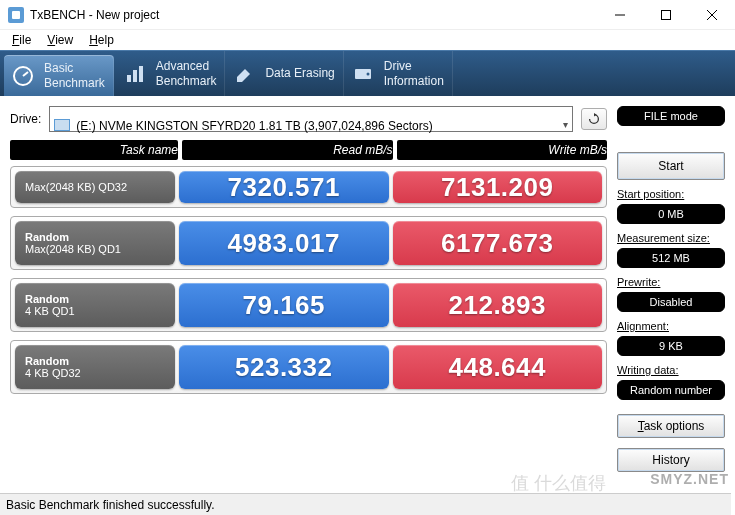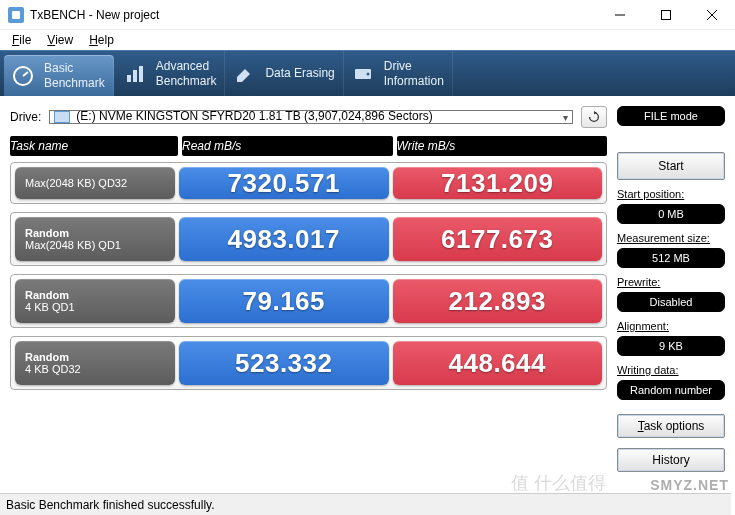--- a/index.html
+++ b/index.html
@@ -28,29 +28,29 @@
 .tab .tlabel { line-height: 1.2; }
 
 
 .content { display: flex; padding: 10px 10px 0 10px; gap: 10px; height: calc(100% - 30px - 20px - 46px - 22px); }
 .left { flex: 1; display: flex; flex-direction: column; }
 .right { width: 108px; display: flex; flex-direction: column; gap: 4px; }
 
 
 .driverow { display: flex; align-items: center; gap: 8px; margin-bottom: 8px; }
 .driverow label { font-size: 12px; }
-.driveselect { flex: 1; height: 14px; border: 1px solid #767676; font-size: 12px; padding: 0 4px; display: flex; align-items: flex-end; background: #fff; position: relative; }
+.driveselect { flex: 1; height: 14px; border: 1px solid #767676; font-size: 12px; padding: 12px 4px; display: flex; align-items: flex-start; background: #fff; position: relative; }
 .driveselect .dicon { width: 16px; height: 12px; background: #c9ddf0; border: 1px solid #5b9bd5; margin-right: 6px; }
 .driveselect .chev { position: absolute; right: 4px; font-size: 10px; color: #555; }
 .reloadbtn { width: 26px; height: 22px; border: 1px solid #adadad; background: linear-gradient(#fdfdfd,#e8e8e8); display: flex; align-items: center; justify-content: center; border-radius: 3px; }
 .reloadbtn svg { width: 14px; height: 14px; }
 
 
 .hdrrow { display: flex; gap: 4px; margin-bottom: 6px; }
-.hdrcell { flex: 1; background: #000; color: #fff; font-size: 12px; font-style: italic; text-align: left; padding: 3px 0; border-radius: 2px; }
+.hdrcell { flex: 1; background: #000; color: #fff; font-size: 12px; font-style: italic; text-align: right; padding: 3px 0; border-radius: 2px; }
 .hdrcell.task { flex: 0 0 168px; }
 
 
 .results { display: flex; flex-direction: column; gap: 8px; }
 .resrow { display: flex; gap: 4px; border: 1px solid #aaa; border-radius: 4px; padding: 4px; background: linear-gradient(#fff,#f4f4f4); }
 .taskcell { flex: 0 0 160px; background: linear-gradient(#7a7a7a,#5c5c5c); color: #fff; border-radius: 6px; padding: 10px 10px; font-size: 11px; display: flex; flex-direction: column; justify-content: center; box-shadow: inset 0 1px 0 rgba(255,255,255,0.2), 0 1px 2px rgba(0,0,0,0.3); }
 .taskcell b { font-weight: bold; }
 .valcell { flex: 1; border-radius: 6px; display: flex; align-items: center; justify-content: center; font-family: "Arial Black", Arial, sans-serif; font-size: 26px; font-weight: 900; color: #fff; letter-spacing: 0.5px; box-shadow: inset 0 1px 0 rgba(255,255,255,0.3), 0 1px 2px rgba(0,0,0,0.3); text-shadow: 0 1px 2px rgba(0,0,0,0.4); }
 .valcell.read { background: linear-gradient(#4a8ee8, #2c6fd0); }
 .valcell.write { background: linear-gradient(#ea5a6a, #d83a4c); }
@@ -58,21 +58,21 @@
 
 .blackbtn { background: #000; color: #fff; font-size: 11px; text-align: center; padding: 3px 0; border-radius: 6px; border: 1px solid #000; }
 .lblsmall { font-size: 11px; margin-top: 4px; text-decoration: underline; }
 .graybtn { background: linear-gradient(#fdfdfd,#e1e1e1); border: 1px solid #8a8a8a; font-size: 12px; padding: 4px 0; text-align: center; border-radius: 2px; box-shadow: 0 0 0 1px #c5d9ed inset; }
 .startbtn { font-size: 12px; padding: 6px 8px; }
 
 
 .statusbar { position: absolute; bottom: 0; left: 0; right: 4px; height: 22px; border-top: 1px solid #ccc; font-size: 12px; padding: 2px 6px; background: #f0f0f0; display: flex; align-items: center; }
 
 
-.watermark { position: absolute; right: 6px; bottom: 22px; font-size: 14px; color: rgba(120,120,120,0.6); font-weight: bold; letter-spacing: 1px; pointer-events: none; }
+.watermark { position: absolute; right: 6px; bottom: 28px; font-size: 14px; color: rgba(120,120,120,0.6); font-weight: bold; letter-spacing: 1px; pointer-events: none; }
 .watermark2 { position: absolute; right: 129px; bottom: 20px; font-size: 18px; color: rgba(150,150,150,0.35); pointer-events: none; }
 </style>
 </head>
 <body>
 
 <div class="titlebar">
   <div class="icon"></div>
   <div class="title">TxBENCH - New project</div>
   <div class="winbtns">
     <div class="winbtn">

